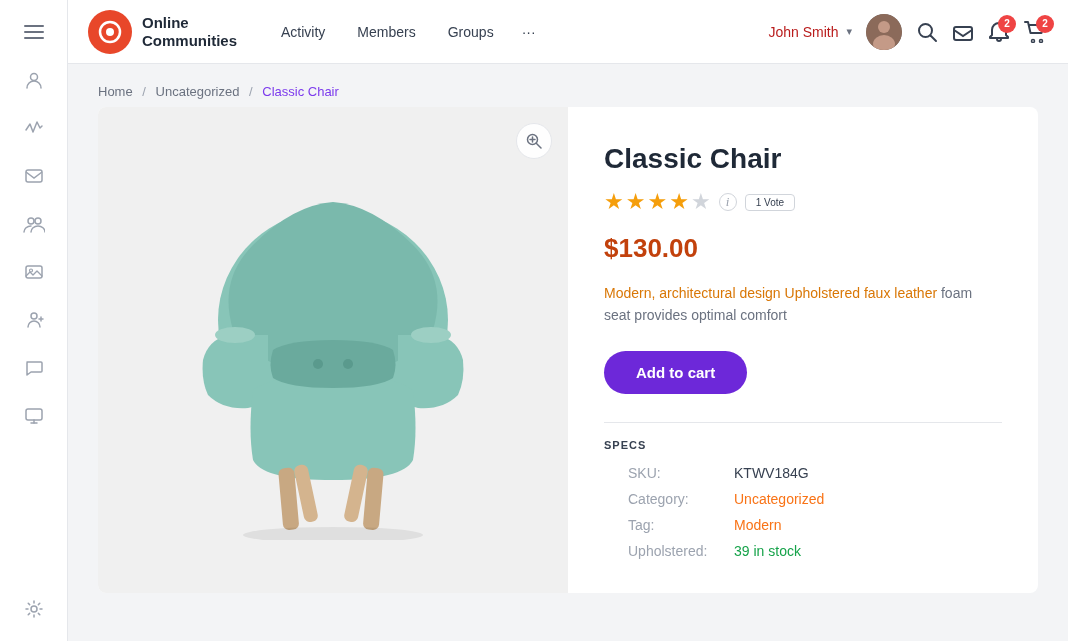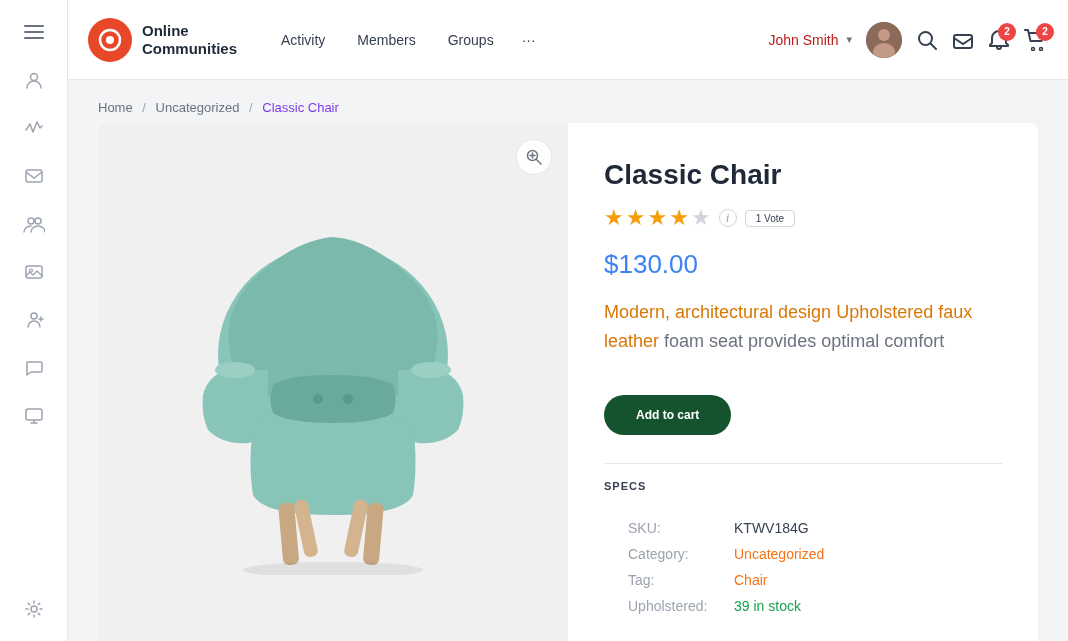--- a/index.html
+++ b/index.html
@@ -38,21 +38,21 @@
       overflow: hidden;
     }
 
     
     .topnav {
       background: #fff;
       border-bottom: 1px solid #e5e7eb;
       display: flex;
       align-items: center;
       padding: 0 20px;
-      height: 80px;
+      height: 64px;
       flex-shrink: 0;
       justify-content: flex-end;
     }
     .logo-area {
       display: flex;
       align-items: center;
       gap: 10px;
       margin-right: 30px;
     }
     .logo-circle {
@@ -267,52 +267,52 @@
       border: 1px solid #d1d5db;
       border-radius: 4px;
       padding: 2px 10px;
       font-size: 10px;
       color: #374151;
       cursor: pointer;
       background: #fff;
     }
     .price {
       font-size: 26px;
-      font-weight: 400;
-      color: #3b82f6;
+      font-weight: 700;
+      color: #c2410c;
       margin-bottom: 18px;
     }
     .description {
-      font-size: 18px;
+      font-size: 14px;
       line-height: 1.6;
-      margin-bottom: 39px;
+      margin-bottom: 24px;
     }
     .desc-orange { color: #d97706; }
     .desc-normal { color: #6b7280; }
     .add-to-cart-btn {
-      background: #14532d;
+      background: #6d28d9;
       color: white;
       border: none;
       border-radius: 24px;
       padding: 13px 32px;
-      font-size: 12px;
+      font-size: 15px;
       font-weight: 600;
       cursor: pointer;
       margin-bottom: 28px;
     }
     .specs-section {
       border-top: 1px solid #e5e7eb;
       padding-top: 16px;
     }
     .specs-title {
       font-size: 11px;
       font-weight: 700;
       letter-spacing: 1px;
       color: #374151;
-      margin-bottom: 28px;
+      margin-bottom: 14px;
       text-transform: uppercase;
     }
     .spec-row {
       display: flex;
       gap: 16px;
       margin-bottom: 10px;
       font-size: 14px;
     }
     .spec-label {
       color: #9ca3af;
@@ -551,21 +551,21 @@
               <div class="spec-row">
                 <span class="spec-label">SKU:</span>
                 <span class="spec-value">KTWV184G</span>
               </div>
               <div class="spec-row">
                 <span class="spec-label">Category:</span>
                 <span class="spec-value link">Uncategorized</span>
               </div>
               <div class="spec-row">
                 <span class="spec-label">Tag:</span>
-                <span class="spec-value link">Chair</span>
+                <span class="spec-value link">Modern</span>
               </div>
               <div class="spec-row">
                 <span class="spec-label">Upholstered:</span>
                 <span class="spec-value green">39 in stock</span>
               </div>
             </div>
         </div>
       </div>
     </div>
   </div>

